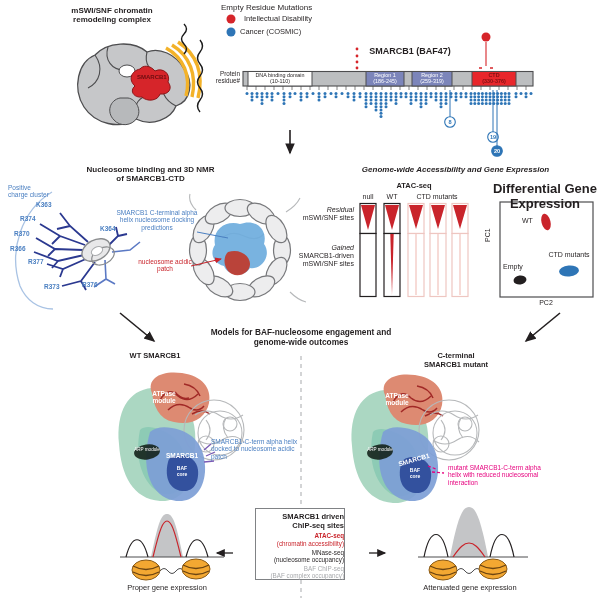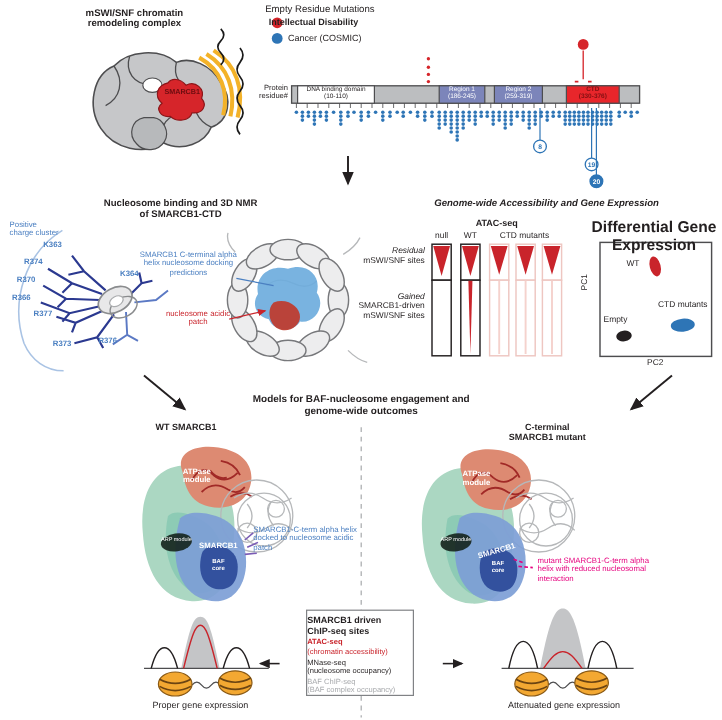--- a/index.html
+++ b/index.html
@@ -4,21 +4,21 @@
 <style>
   html,body{margin:0;padding:0;background:#fff;}
   #canvas{position:relative;width:602px;height:600px;background:#fff;overflow:hidden;
           font-family:"Liberation Sans",sans-serif;color:#231f20;}
   .lbl{position:absolute;line-height:1.15;}
   .c{text-align:center;} .r{text-align:right;} .b{font-weight:bold;} .i{font-style:italic;}
   .blue{color:#4a7fc1;} .red{color:#c9242b;} .mag{color:#e6007e;} .gray{color:#a7a9ac;}
   .white{color:#ffffff;}
   svg{position:absolute;left:0;top:0;}
   .chipbox{position:absolute;left:255px;top:508px;width:88px;height:70px;background:#fff;
-           border:1.3px solid #808285;text-align:left;z-index:5;}
+           border:1.3px solid #808285;text-align:right;z-index:5;}
   .chipbox .t{font-size:7.5px;font-weight:bold;line-height:1.25;padding-top:3px;}
   .chipbox .row{font-size:6.3px;line-height:1.18;margin-top:1.5px;}
 </style>
 </head>
 <body>
 
 <div id="canvas">
 
 <svg width="602" height="600" viewBox="0 0 602 600">
   <defs>
@@ -444,23 +444,24 @@
     <path d="M430,566 q13,7 26,0 M430,572 q13,7 26,0" fill="none" stroke="#6b4412" stroke-width="1.3"></path>
     <ellipse cx="493" cy="569" rx="14" ry="10" fill="#f3a832" stroke="#8a5a16" stroke-width="1"></ellipse>
     <path d="M480,565 q13,7 26,0 M480,571 q13,7 26,0" fill="none" stroke="#6b4412" stroke-width="1.3"></path>
   </g>
 </svg>
 
 <div class="lbl c b" style="left:52px;top:6px;width:120px;font-size:8px;">mSWI/SNF chromatin remodeling complex</div>
 <div class="lbl b" style="left:137px;top:74px;font-size:6px;color:#6d0d10;">SMARCB1</div>
 
 <div class="lbl" style="left:221px;top:3px;font-size:8px;">Empty Residue Mutations</div>
-<div class="lbl" style="left:224px;top:15px;font-size:7.5px;font-weight:bold;">Intellectual Disability</div>
+<div class="lbl" style="left:244px;top:15px;font-size:7.5px;">Intellectual Disability</div>
 <div class="lbl" style="left:240px;top:28px;font-size:7.5px;">Cancer (COSMIC)</div>
 
+<div class="lbl c b" style="left:330px;top:46px;width:160px;font-size:9px;">SMARCB1 (BAF47)</div>
 <div class="lbl r" style="left:202px;top:70px;width:38px;font-size:6.3px;">Protein residue#</div>
 
 <div class="lbl c" style="left:248px;top:73px;width:64px;font-size:5.4px;line-height:1.1;">
   <span>DNA binding domain</span><br><span>(10-110)</span></div>
 <div class="lbl c white" style="left:366px;top:73px;width:38px;font-size:5.4px;line-height:1.1;">
   <span>Region 1</span><br><span>(186-245)</span></div>
 <div class="lbl c white" style="left:412px;top:73px;width:40px;font-size:5.4px;line-height:1.1;">
   <span>Region 2</span><br><span>(259-319)</span></div>
 <div class="lbl c" style="left:472px;top:73px;width:44px;font-size:5.4px;line-height:1.1;color:#7f1012;font-weight:bold;">
   <span>CTD</span><br><span>(330-376)</span></div>

